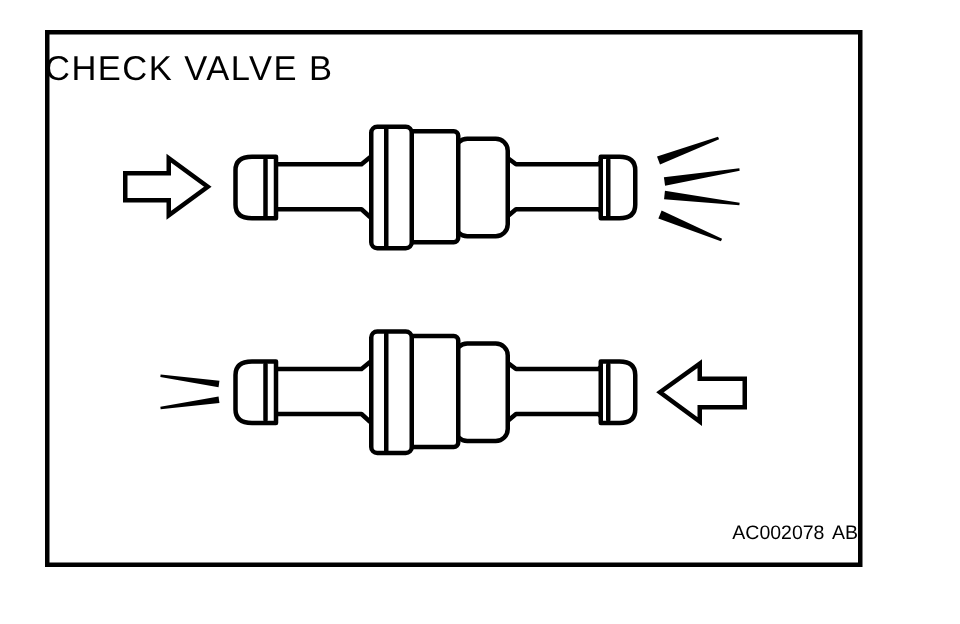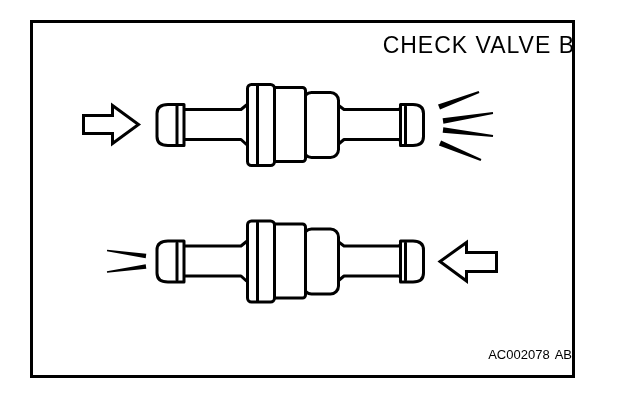--- a/index.html
+++ b/index.html
@@ -23,21 +23,21 @@
     height: 358px;
     border: 3px solid #000000;
     box-sizing: border-box;
     background: #ffffff;
   }
   .title {
     position: absolute;
     left: 30px;
     top: 34px;
     width: 545px;
-    text-align: right;
+    text-align: left;
     font-size: 23px;
     line-height: 1;
     letter-spacing: 1px;
     color: #000000;
     white-space: nowrap;
   }
   .figure-code {
     position: absolute;
     right: 68px;
     top: 348px;

